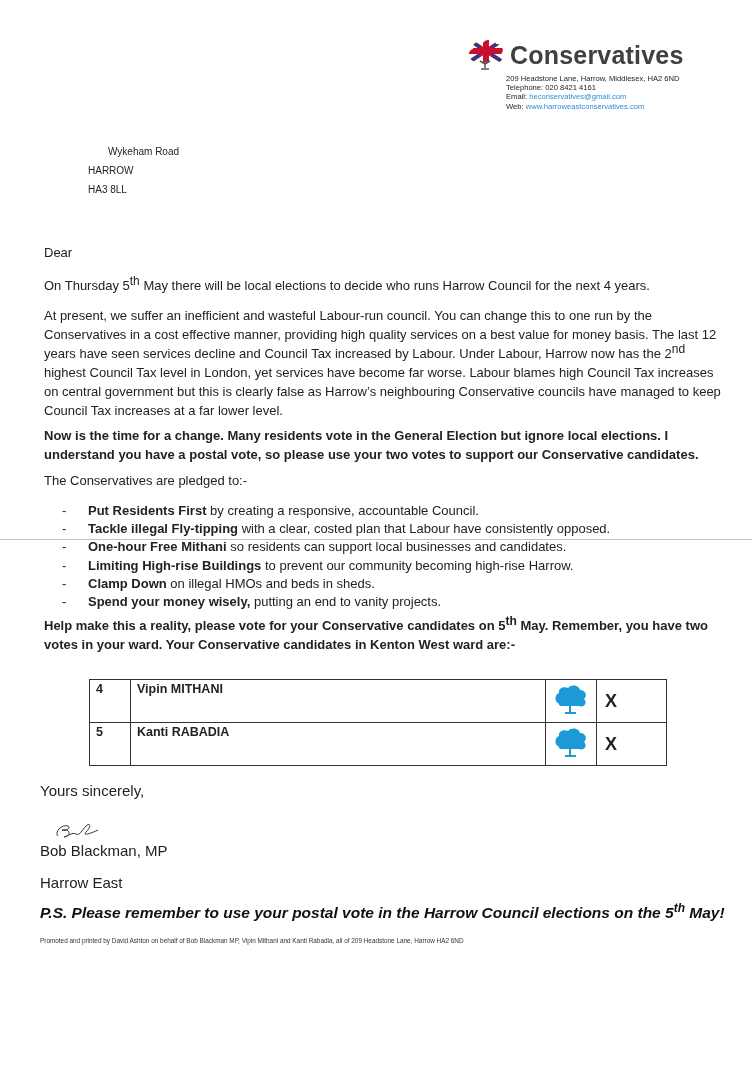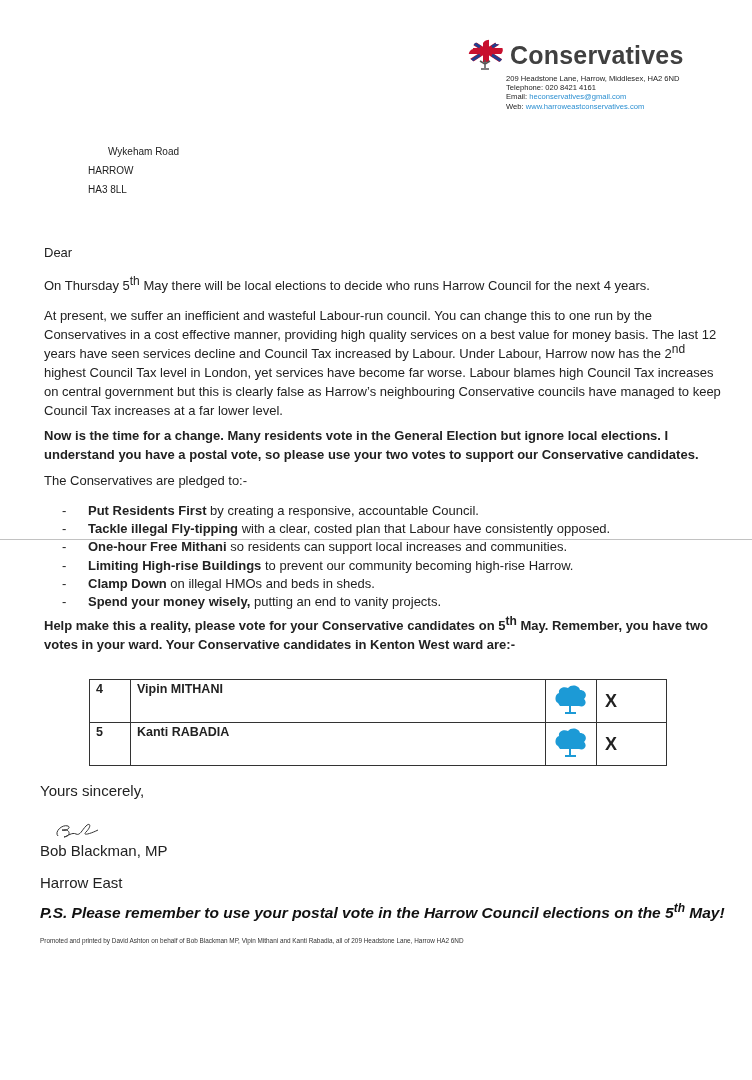--- a/index.html
+++ b/index.html
@@ -90,21 +90,21 @@
 
 <div class="body-text bold" style="top:426px">Now is the time for a change. Many residents vote in the General Election but ignore local elections.  I understand you have a postal vote, so please use your two votes to support our Conservative candidates.</div>
 
 <div class="body-text" style="top:471px">The Conservatives are pledged to:-</div>
 
 <div class="fold"></div>
 
 <ul class="pledges">
   <li><span class="dash">-</span><span class="bold">Put Residents First</span><span> by creating a responsive, accountable Council.</span></li>
   <li><span class="dash">-</span><span class="bold">Tackle illegal Fly-tipping</span><span> with a clear, costed plan that Labour have consistently opposed.</span></li>
-  <li><span class="dash">-</span><span class="bold">One-hour Free Mithani</span><span> so residents can support local increases and communities.</span></li>
+  <li><span class="dash">-</span><span class="bold">One-hour Free Mithani</span><span> so residents can support local businesses and candidates.</span></li>
   <li><span class="dash">-</span><span class="bold">Limiting High-rise Buildings</span><span> to prevent our community becoming high-rise Harrow.</span></li>
   <li><span class="dash">-</span><span class="bold">Clamp Down</span><span> on illegal HMOs and beds in sheds.</span></li>
   <li><span class="dash">-</span><span class="bold">Spend your money wisely,</span><span> putting an end to vanity projects.</span></li>
 </ul>
 
 <div class="body-text bold" style="top:616px">
   <span>Help make this a reality, please vote for your Conservative candidates on 5</span><sup>th</sup><span> May. Remember, you have two votes in your ward. Your Conservative candidates in Kenton West ward are:-</span>
 </div>
 
 <table class="ballot">

